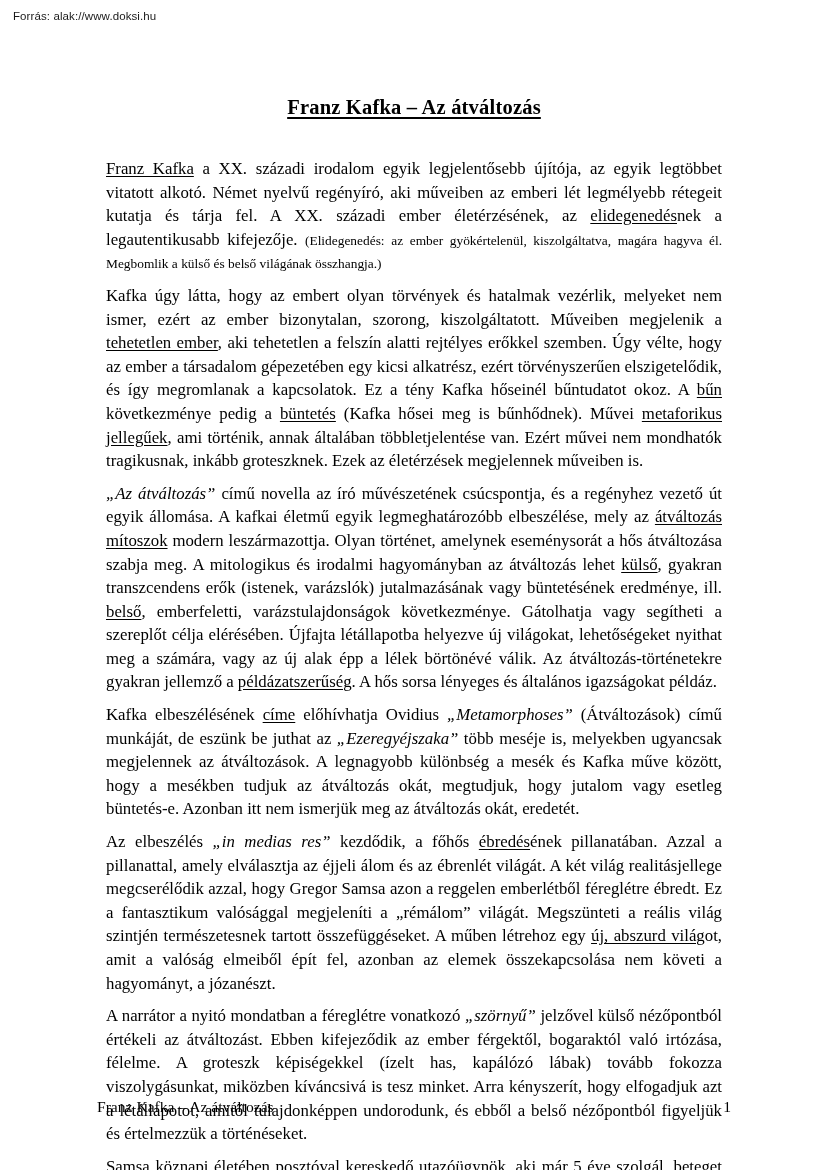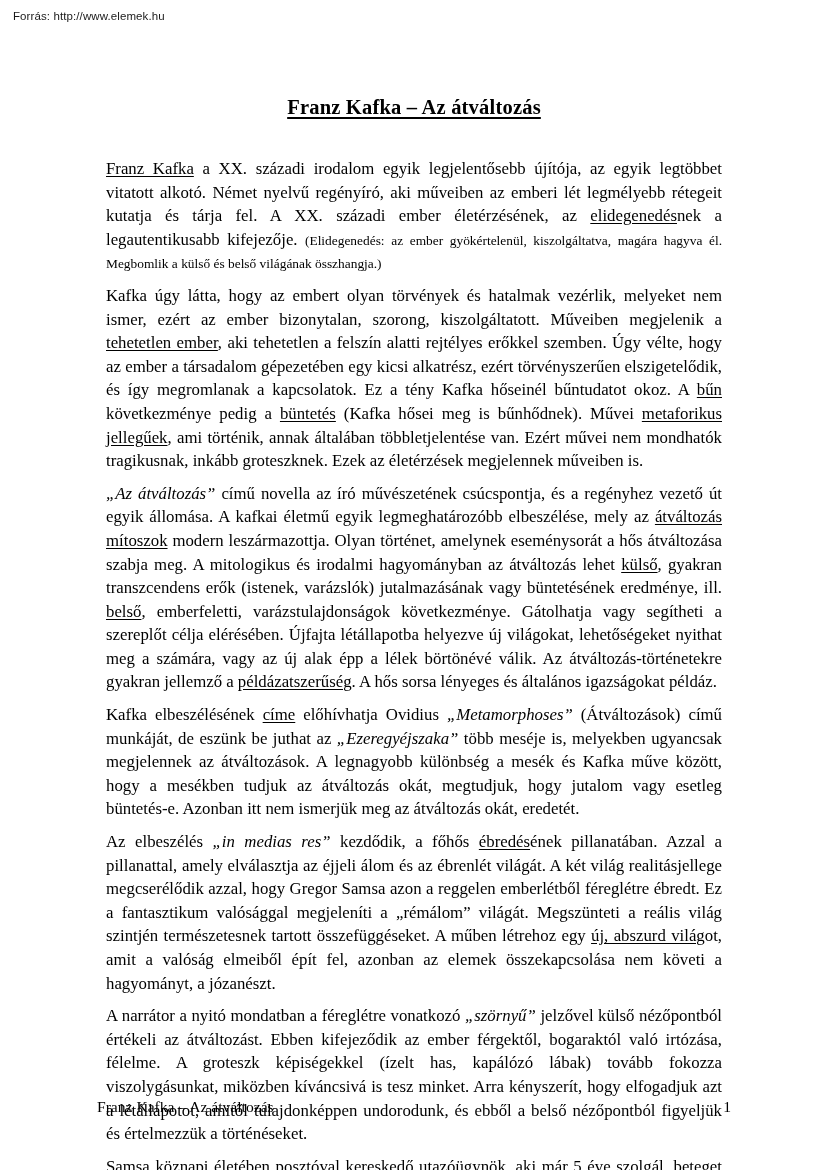--- a/index.html
+++ b/index.html
@@ -85,21 +85,21 @@
     align-items: baseline;
     font-size: 15.6px;
   }
   .doc-footer .page-num { font-size: 15.6px; }
 </style>
 </head>
 <body>
 
 <div class="page">
 
-  <div class="source-header">Forrás: http://www.elemek.hu</div>
+  <div class="source-header">Forrás: alak://www.doksi.hu</div>
 
   <div class="doc-body">
 
     <h1 class="doc-title">Franz Kafka – Az átváltozás</h1>
 
     <p class="para"><u class="ul">Franz Kafka</u><span> a XX. századi irodalom egyik legjelentősebb újítója, az egyik legtöbbet vitatott alkotó. Német nyelvű regényíró, aki műveiben az emberi lét legmélyebb rétegeit kutatja és tárja fel. A XX. századi ember életérzésének, az </span><u class="ul">elidegenedés</u><span>nek a legautentikusabb kifejezője. </span><span class="small-note">(Elidegenedés: az ember gyökértelenül, kiszolgáltatva, magára hagyva él. Megbomlik a külső és belső világának összhangja.)</span></p>
 
     <p class="para"><span>Kafka úgy látta, hogy az embert olyan törvények és hatalmak vezérlik, melyeket nem ismer, ezért az ember bizonytalan, szorong, kiszolgáltatott. Műveiben megjelenik a </span><u class="ul">tehetetlen ember</u><span>, aki tehetetlen a felszín alatti rejtélyes erőkkel szemben. Úgy vélte, hogy az ember a társadalom gépezetében egy kicsi alkatrész, ezért törvényszerűen elszigetelődik, és így megromlanak a kapcsolatok. Ez a tény Kafka hőseinél bűntudatot okoz. A </span><u class="ul">bűn</u><span> következménye pedig a </span><u class="ul">büntetés</u><span> (Kafka hősei meg is bűnhődnek). Művei </span><u class="ul">metaforikus jellegűek</u><span>, ami történik, annak általában többletjelentése van. Ezért művei nem mondhatók tragikusnak, inkább groteszknek. Ezek az életérzések megjelennek műveiben is.</span></p>
 
     <p class="para spaced"><b class="bi">„Az átváltozás”</b><span> című novella az író művészetének csúcspontja, és a regényhez vezető út egyik állomása. A kafkai életmű egyik legmeghatározóbb elbeszélése, mely az </span><u class="ul">átváltozás mítoszok</u><span> modern leszármazottja. Olyan történet, amelynek eseménysorát a hős átváltozása szabja meg. A mitologikus és irodalmi hagyományban az átváltozás lehet </span><u class="ul">külső</u><span>, gyakran transzcendens erők (istenek, varázslók) jutalmazásának vagy büntetésének eredménye, ill. </span><u class="ul">belső</u><span>, emberfeletti, varázstulajdonságok következménye. Gátolhatja vagy segítheti a szereplőt célja elérésében. Újfajta létállapotba helyezve új világokat, lehetőségeket nyithat meg a számára, vagy az új alak épp a lélek börtönévé válik. Az átváltozás-történetekre gyakran jellemző a </span><u class="ul">példázatszerűség</u><span>. A hős sorsa lényeges és általános igazságokat példáz.</span></p>

